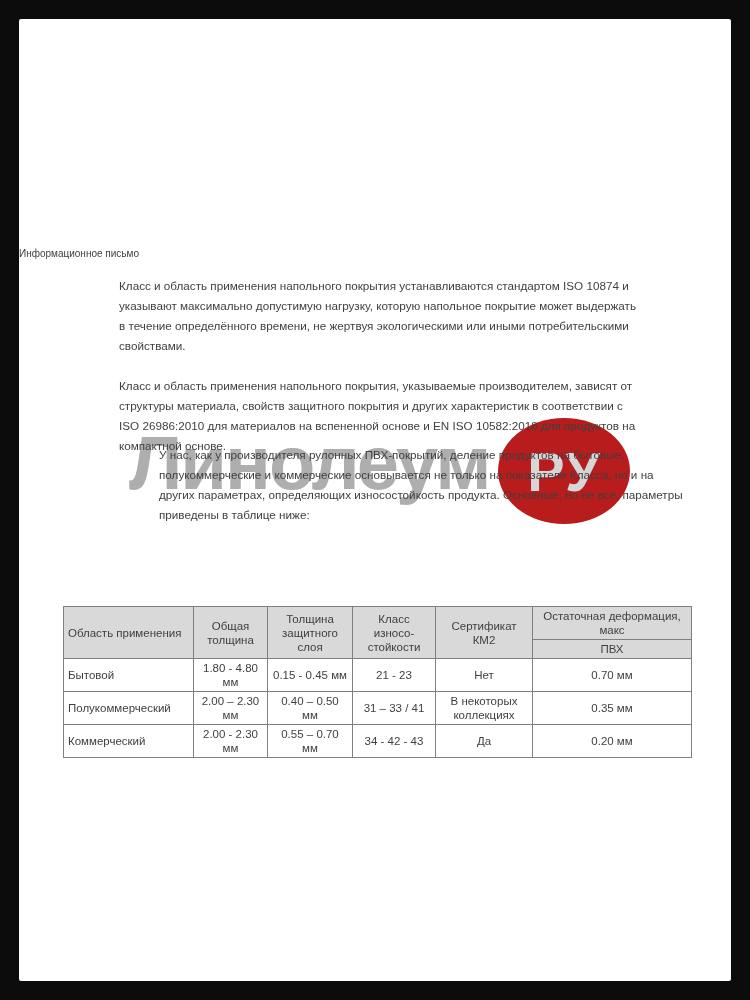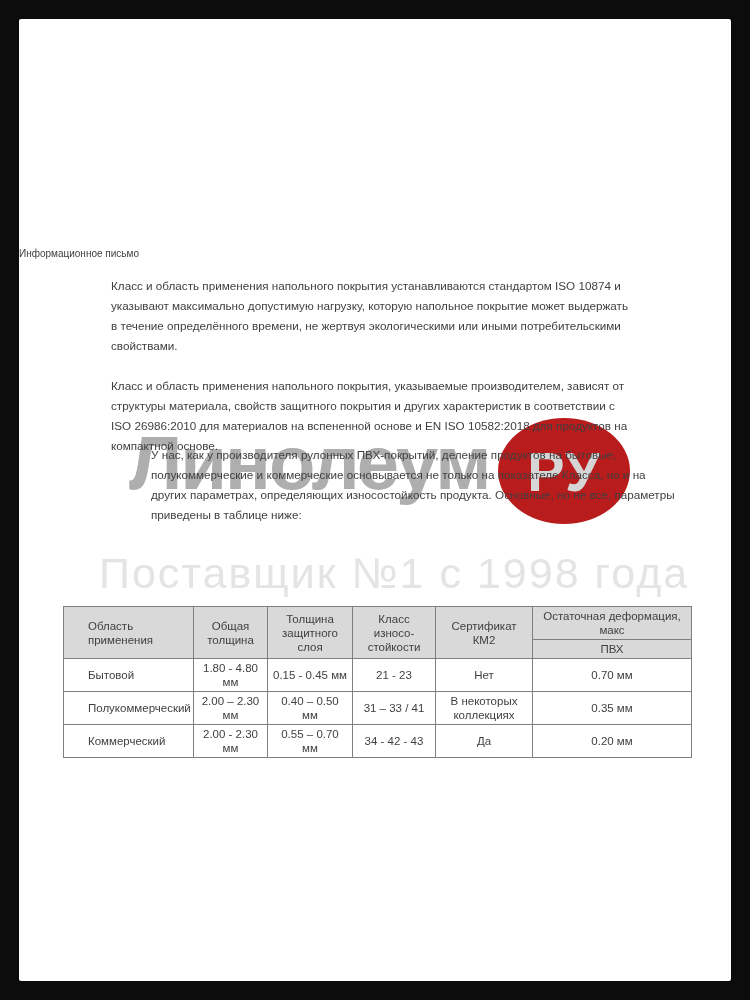--- a/index.html
+++ b/index.html
@@ -64,21 +64,21 @@
   .content { position: absolute; inset: 0; z-index: 2; }
   .doc-title {
     position: absolute;
     left: 0; right: 0; top: 224px;
     font-size: 10px;
     color: #3e3e3e;
     line-height: 22px;
   }
   .para {
     position: absolute;
-    left: 92px;
+    left: 100px;
     width: 524px;
     font-size: 11.7px;
     line-height: 20px;
     color: #3f3f3f;
   }
   .p1 { top: 257px; }
   .p2 { top: 342px; margin-top: 15px; }
   .p3 { top: 426px; margin-left: 40px; }
   .p4 { top: 514px; width: 505px; }
   .p4 .big {
@@ -106,35 +106,34 @@
     padding: 2px 4px;
     line-height: 14px;
     font-weight: 400;
   }
   thead th { background: #d9d9d9; }
   tr.hdr-top { height: 29px; }
   tr.hdr-sub { height: 16px; }
   tbody tr { height: 30px; }
   th.col-area, td.col-area {
     text-align: left;
-    padding-left: 24px;
+    padding-left: 4px;
   }
 </style>
 </head>
 <body>
 
 <div class="frame">
   <div class="page">
 
     <div class="wm-layer">
       <div class="wm-brand">Линолеум</div>
       <div class="wm-badge">
         <span class="wm-badge-text">РУ</span>
       </div>
-      <div class="wm-tagline">Поставщик №1 с 1998 года</div>
     </div>
 
     <div class="content">
 
       <div class="doc-title">Информационное письмо</div>
 
       <p class="para p1">Класс и область применения напольного покрытия устанавливаются стандартом ISO 10874 и указывают максимально допустимую нагрузку, которую напольное покрытие может выдержать в течение определённого времени, не жертвуя экологическими или иными потребительскими свойствами.</p>
       <p class="para p2">Класс и область применения напольного покрытия, указываемые производителем, зависят от структуры материала, свойств защитного покрытия и других характеристик в соответствии с ISO 26986:2010 для материалов на вспененной основе и EN ISO 10582:2018 для продуктов на компактной основе.</p>
       <p class="para p3">У нас, как у производителя рулонных ПВХ-покрытий, деление продуктов на бытовые, полукоммерческие и коммерческие основывается не только на показателе Класса, но и на других параметрах, определяющих износостойкость продукта. Основные, но не все, параметры приведены в таблице ниже:</p>
 

